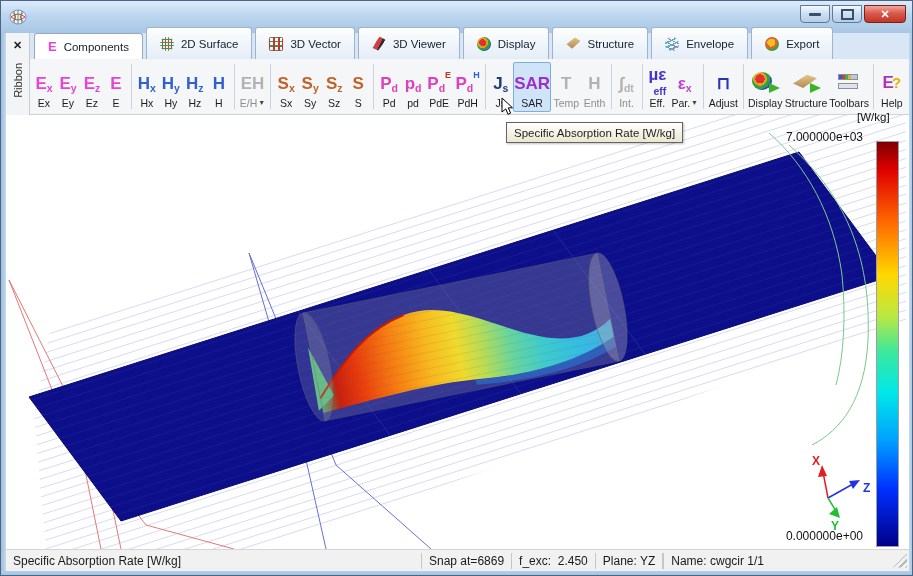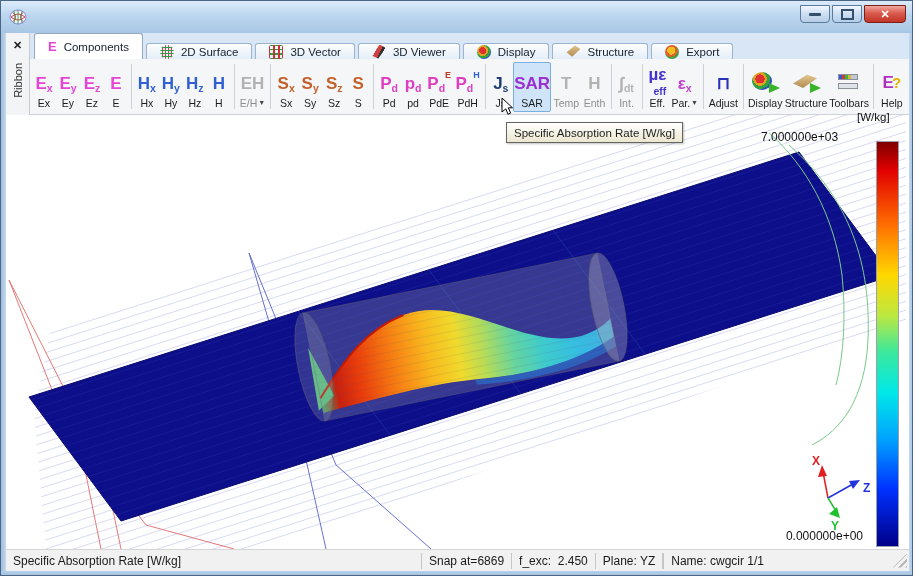--- a/index.html
+++ b/index.html
@@ -14,21 +14,21 @@
   .title-icon{width:18px;height:18px;margin-right:7px;flex:0 0 auto;}
   .title-text{font-size:13.5px;color:#0d1a2a;}
   .win-controls{margin-left:auto;display:flex;gap:2px;margin-top:-6px;}
   .wc{width:30px;height:18px;border:1px solid #5a7aa0;border-radius:0 0 4px 4px;box-sizing:border-box;
       background:linear-gradient(#f4f9ff,#cfe0f2 45%,#b6cde6);display:flex;align-items:center;justify-content:center;}
   .wc.close{width:42px;background:linear-gradient(#f0a8a0,#d95b4d 45%,#c23527);border-color:#7c2017;color:#fff;font-weight:bold;font-size:11px;}
   .wc .dash{width:12px;height:3px;background:#33506e;border-radius:1px;}
   .wc .box{width:9px;height:7px;border:2px solid #33506e;}
   
   .tabrow{position:absolute;left:29px;top:32px;width:879px;height:26px;background:#d8e6f5;display:flex;align-items:flex-end;box-sizing:border-box;padding-left:4px;}
-  .tab{height:16px;margin-right:3px;border:1px solid #9db4cc;border-bottom:none;border-radius:3px 3px 0 0;
+  .tab{height:32px;margin-right:3px;border:1px solid #9db4cc;border-bottom:none;border-radius:3px 3px 0 0;
        background:linear-gradient(#fdfefe,#e4edf7);display:flex;align-items:center;justify-content:center;gap:7px;
        padding:0 13px;font-size:11.5px;color:#14202e;box-sizing:border-box;}
   .tab.sel{background:#fff;height:26px;border-color:#93aac4;}
   .ti{width:14px;height:14px;border-radius:2px;flex:0 0 auto;}
   .ti-comp{width:auto;height:auto;color:#e643d8;font-weight:bold;font-size:13px;line-height:1;}
   .ti-surf{background:repeating-linear-gradient(0deg,transparent 0 2px,#2f9e42 2px 3px),repeating-linear-gradient(90deg,transparent 0 2px,#d04040 2px 3px),#eef2ff;border-radius:50%;}
   .ti-therm{background:radial-gradient(circle,#e02010 0 25%,#f0a020 40%,#30b030 58%,#2040d0 78%,#cdd6ee 100%);border:1px solid #333;box-sizing:border-box;}
   .ti-vect{background:repeating-linear-gradient(90deg,#d03030 0 1.5px,transparent 1.5px 4.5px),repeating-linear-gradient(0deg,#2f9e42 0 1.5px,transparent 1.5px 4.5px);}
   .ti-view{background:linear-gradient(115deg,#c8c8d0 0 30%,#d04040 30% 55%,#303030 55% 70%,#e0e0e8 70%);clip-path:polygon(0 80%,55% 0,100% 25%,45% 100%);}
   .ti-disp{background:radial-gradient(circle at 40% 40%,#e03030 0 30%,#e0a020 30% 45%,#30a040 45% 65%,#3050c0 65% 100%);border-radius:50%;}
@@ -67,21 +67,21 @@
   .pi-bar.b2{top:11px;}
   .pi-help-e{color:#b030c0;font-weight:bold;font-size:17px;}
   .pi-help-q{color:#e8b000;font-weight:bold;font-size:15px;margin-left:-2px;}
   
   .canvas{position:absolute;left:5px;top:114px;width:903px;height:434px;background:#fff;overflow:hidden;}
   .canvas svg{display:block;}
   
   .colorbar{position:absolute;left:875px;top:140px;width:23px;height:406px;border:1px solid #9aa0a8;box-sizing:border-box;
     background:linear-gradient(180deg,#7f0000 0%,#e10000 7%,#ff6a00 20%,#ffd800 33%,#bce840 43%,#3ce89c 52%,#00e8e8 62%,#00a0ff 74%,#0030ff 86%,#000088 100%);}
   .cb-unit{position:absolute;left:856px;top:110px;width:44px;font-size:11.5px;color:#111;text-align:left;}
-  .cb-max{position:absolute;left:760px;top:129px;width:102px;font-size:12px;color:#111;text-align:left;}
+  .cb-max{position:absolute;left:760px;top:129px;width:102px;font-size:12px;color:#111;text-align:right;}
   .cb-min{position:absolute;left:755px;top:528px;width:107px;font-size:12px;color:#111;text-align:right;}
   
   .tooltip{position:absolute;left:505px;top:121px;height:19px;display:flex;align-items:center;padding:0 7px;
     background:linear-gradient(#ffffff,#ebe7ce);border:1px solid #646464;font-size:11.5px;color:#1e1e1e;box-shadow:1px 1px 2px rgba(0,0,0,.25);white-space:nowrap;}
   .cursor{position:absolute;left:500px;top:96px;}
   
   .statusbar{position:absolute;left:5px;top:548px;width:903px;height:22px;background:#f1f1f1;border-top:1px solid #d5d5d5;
     display:flex;align-items:center;box-sizing:border-box;font-size:12px;color:#1a1a1a;}
   .statusbar .seg{white-space:pre;padding:0 7px;}
   .statusbar .seg.first{flex:0 0 415px;box-sizing:border-box;}
@@ -141,20 +141,24 @@
       <span class="ti ti-view"></span>
       <span>3D Viewer</span>
     </div>
     <div class="tab">
       <span class="ti ti-disp"></span>
       <span>Display</span>
     </div>
     <div class="tab">
       <span class="ti ti-struct"></span>
       <span>Structure</span>
+    </div>
+    <div class="tab">
+      <span class="ti ti-env"></span>
+      <span>Envelope</span>
     </div>
     <div class="tab">
       <span class="ti ti-exp"></span>
       <span>Export</span>
     </div>
   </div>
 
   <div class="toolbar">
     <div class="tbtn">
       <span class="ic g-e">

